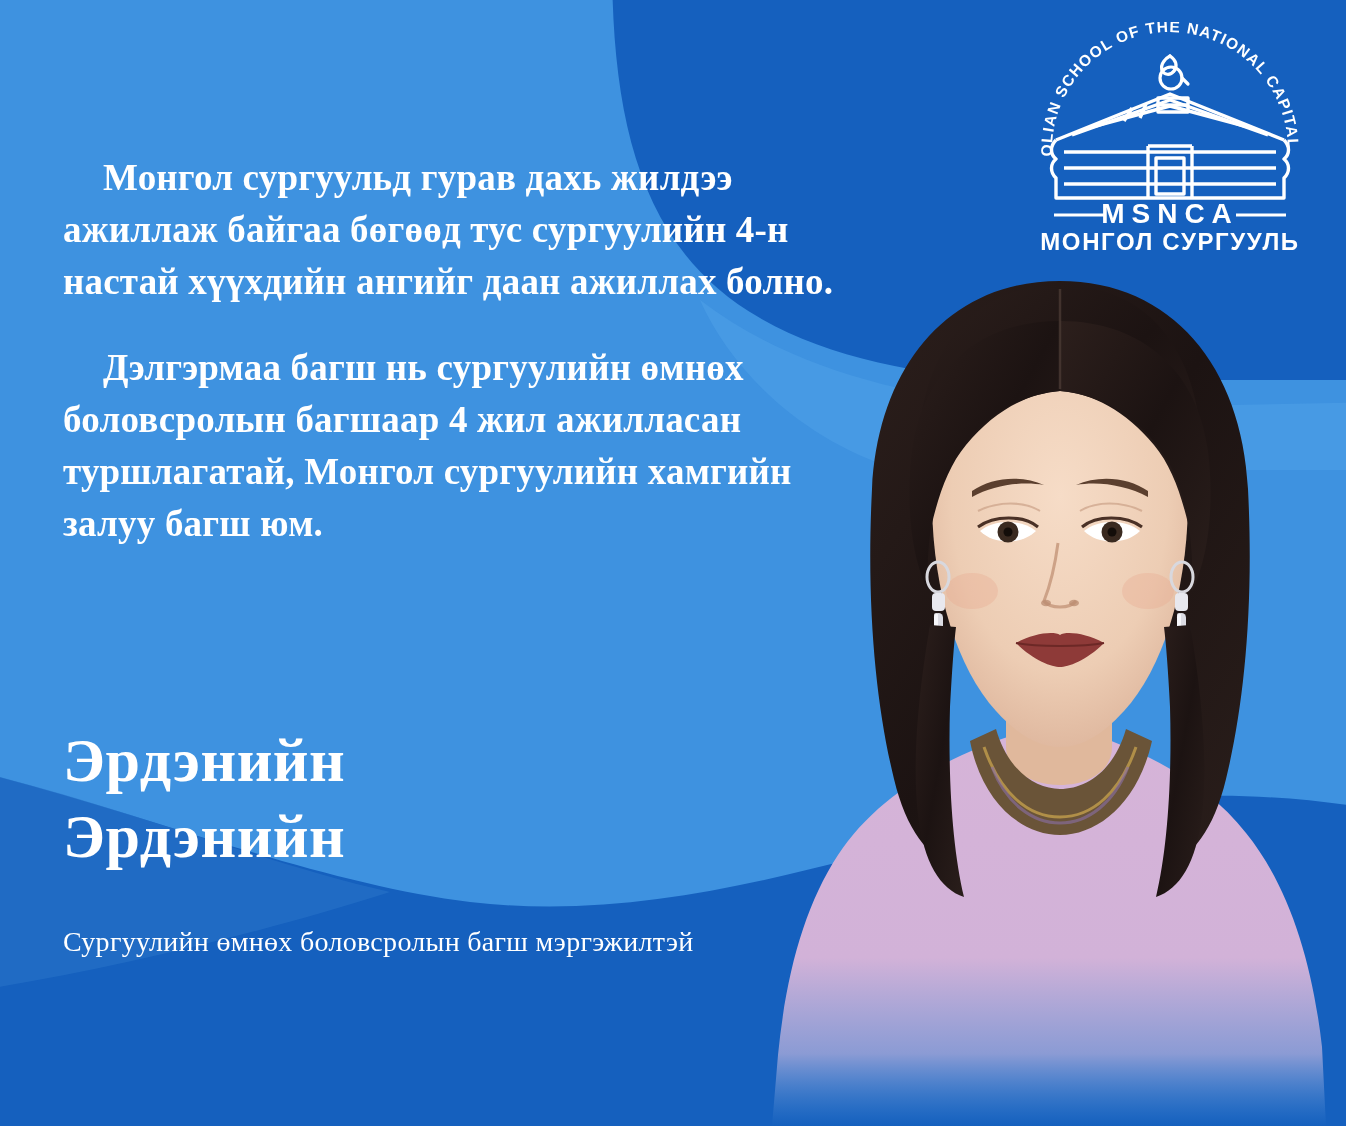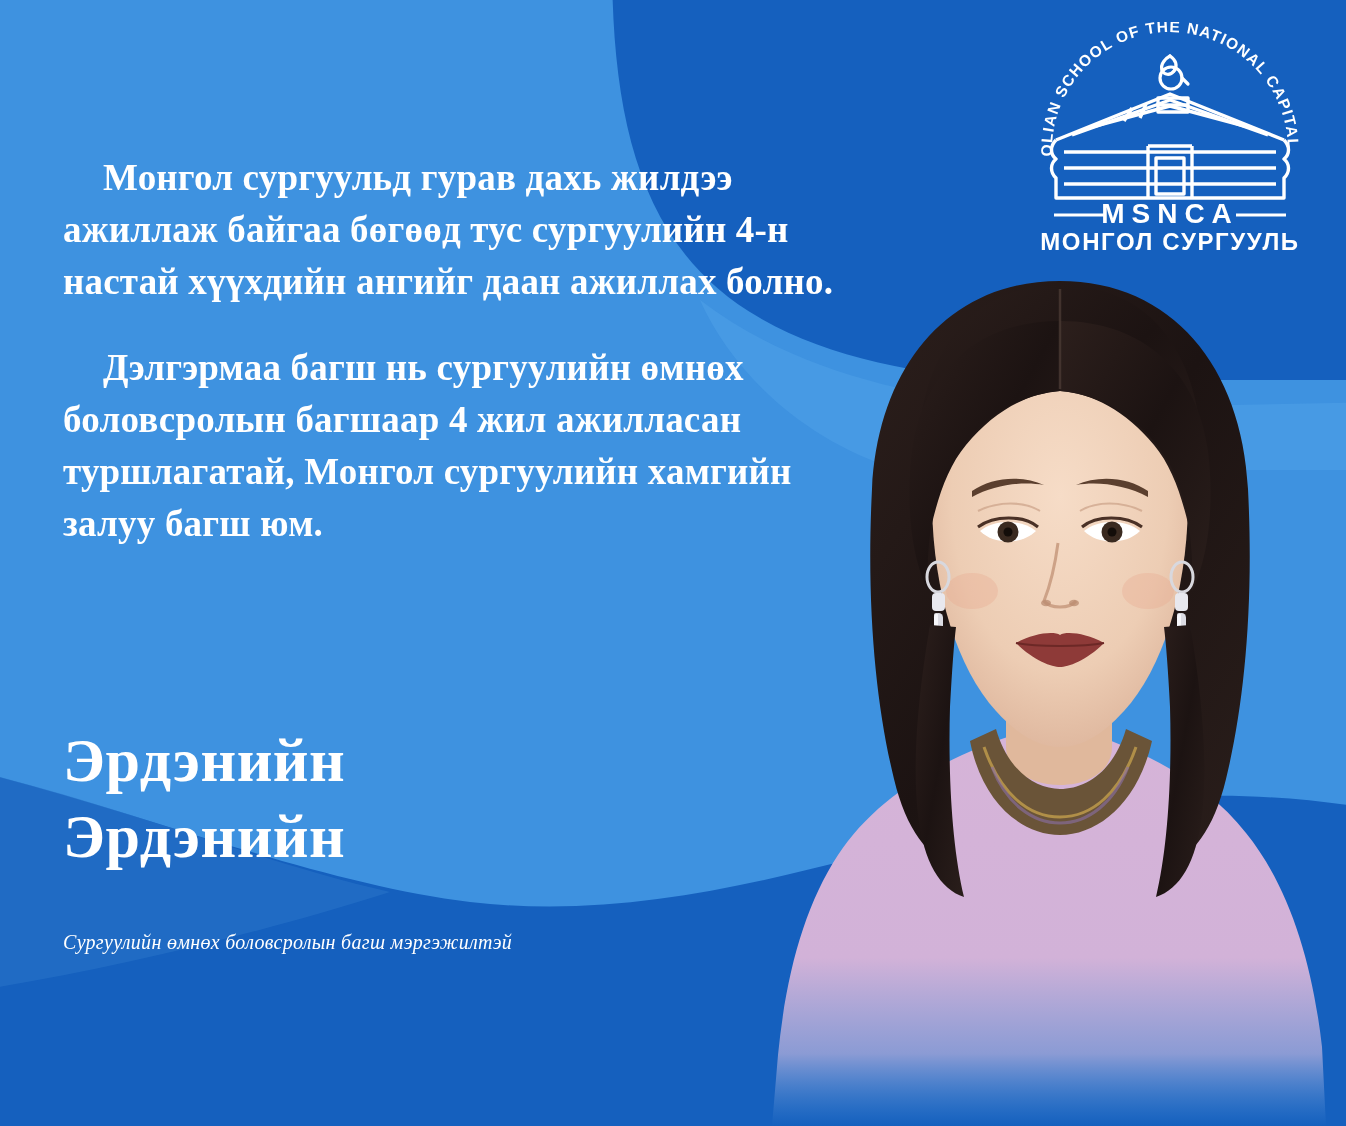--- a/index.html
+++ b/index.html
@@ -72,23 +72,22 @@
     width: 760px;
   }
   .person-name {
     font-size: 62px;
     line-height: 76px;
     font-weight: bold;
     margin: 0;
     letter-spacing: 0.5px;
   }
   .person-role {
-    font-size: 20px;
+    font-size: 28px;
     line-height: 42px;
-    font-style: italic;
     margin: 47px 0 0 0;
     letter-spacing: 0.3px;
   }
 </style>
 </head>
 <body>
 
 <div id="poster">
 
   <div class="bg-layer">

